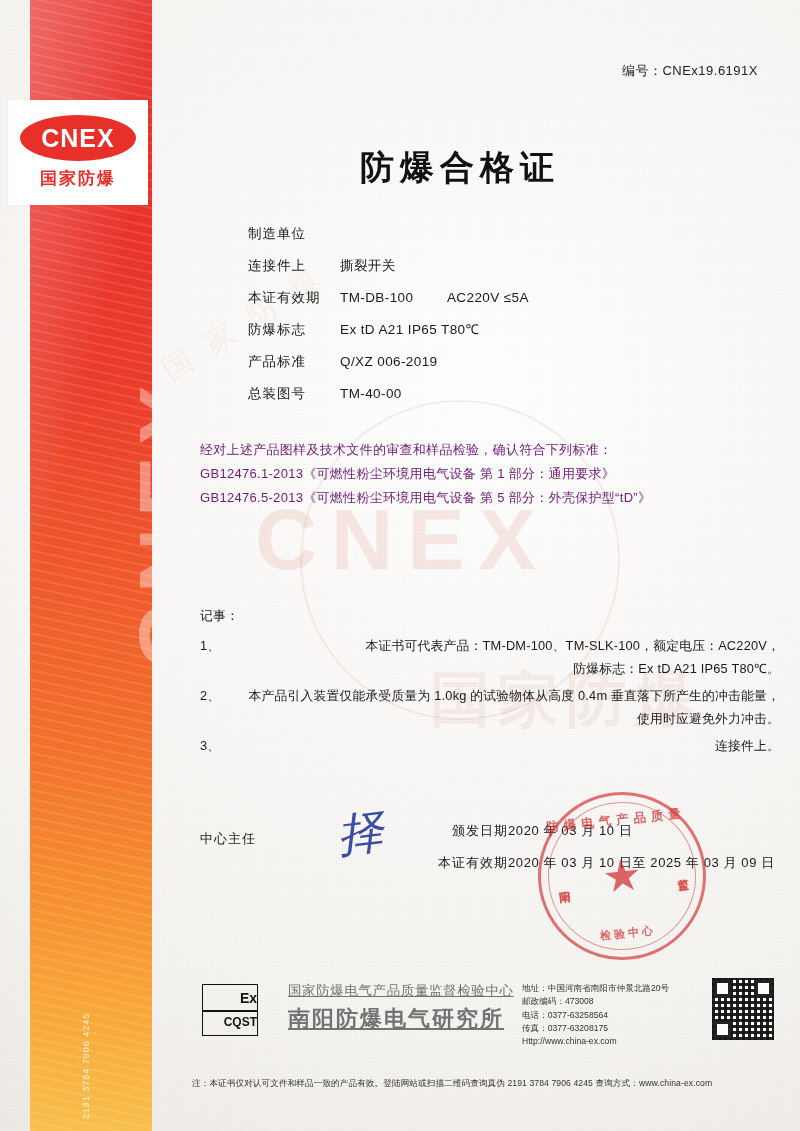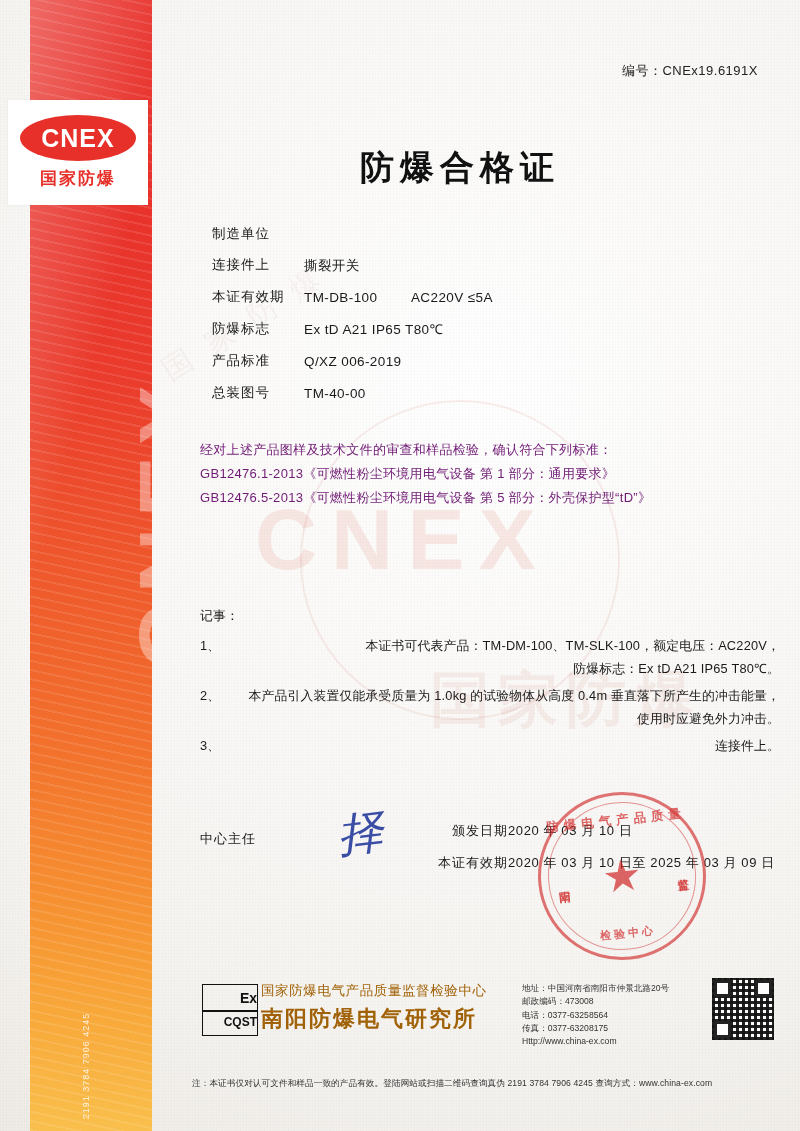--- a/index.html
+++ b/index.html
@@ -114,21 +114,21 @@
     font-size: 34px; font-weight: bold;
     letter-spacing: 6px;
     color: #111;
   }
 
   
   .fields {
     position: absolute; left: 22px; top: 225px; width: 560px;
     font-size: 13.5px; color: #1a1a1a;
   }
-  .frow { display: flex; align-items: flex-start; margin-bottom: 12.5px; }
+  .frow { display: flex; align-items: flex-end; margin-bottom: 12.5px; margin-left: 36px; }
   .flabel { width: 92px; flex: 0 0 92px; letter-spacing: 1px; }
   .fval { flex: 1; letter-spacing: 0.4px; line-height: 1.45; }
   .fval .gap { display: inline-block; width: 26px; }
   .sub-line { margin-top: 2px; }
 
   
   .standards {
     position: absolute; left: 10px; top: 438px; width: 580px;
     font-size: 13px; color: #701a75; line-height: 1.85;
     letter-spacing: 0.3px;
@@ -222,22 +222,23 @@
     align-items: flex-end; justify-content: center;
     font-size: 13px; font-weight: bold; color: #111;
     line-height: 1.25;
   }
   .ex-mark .ex-top { font-size: 14px; }
   .ex-mark .ex-div {
     width: 100%; height: 1.6px; background: #111; margin: 3px 0;
   }
   .ex-mark .ex-bot { font-size: 12px; }
   .org {
-    position: absolute; left: 69px; top: 0;
-    color: #a16207;
+    position: absolute; left: 96px; top: 0;
+    color: #737373;
+    text-decoration: underline;
   }
   .org .line1 { font-size: 13.5px; letter-spacing: 0.6px; }
   .org .line2 {
     font-size: 22px; font-weight: bold; letter-spacing: 2px; margin-top: 4px;
   }
   .contact {
     position: absolute; left: 330px; top: 0;
     font-size: 8.6px; color: #333; line-height: 1.55;
   }
   .qr {

